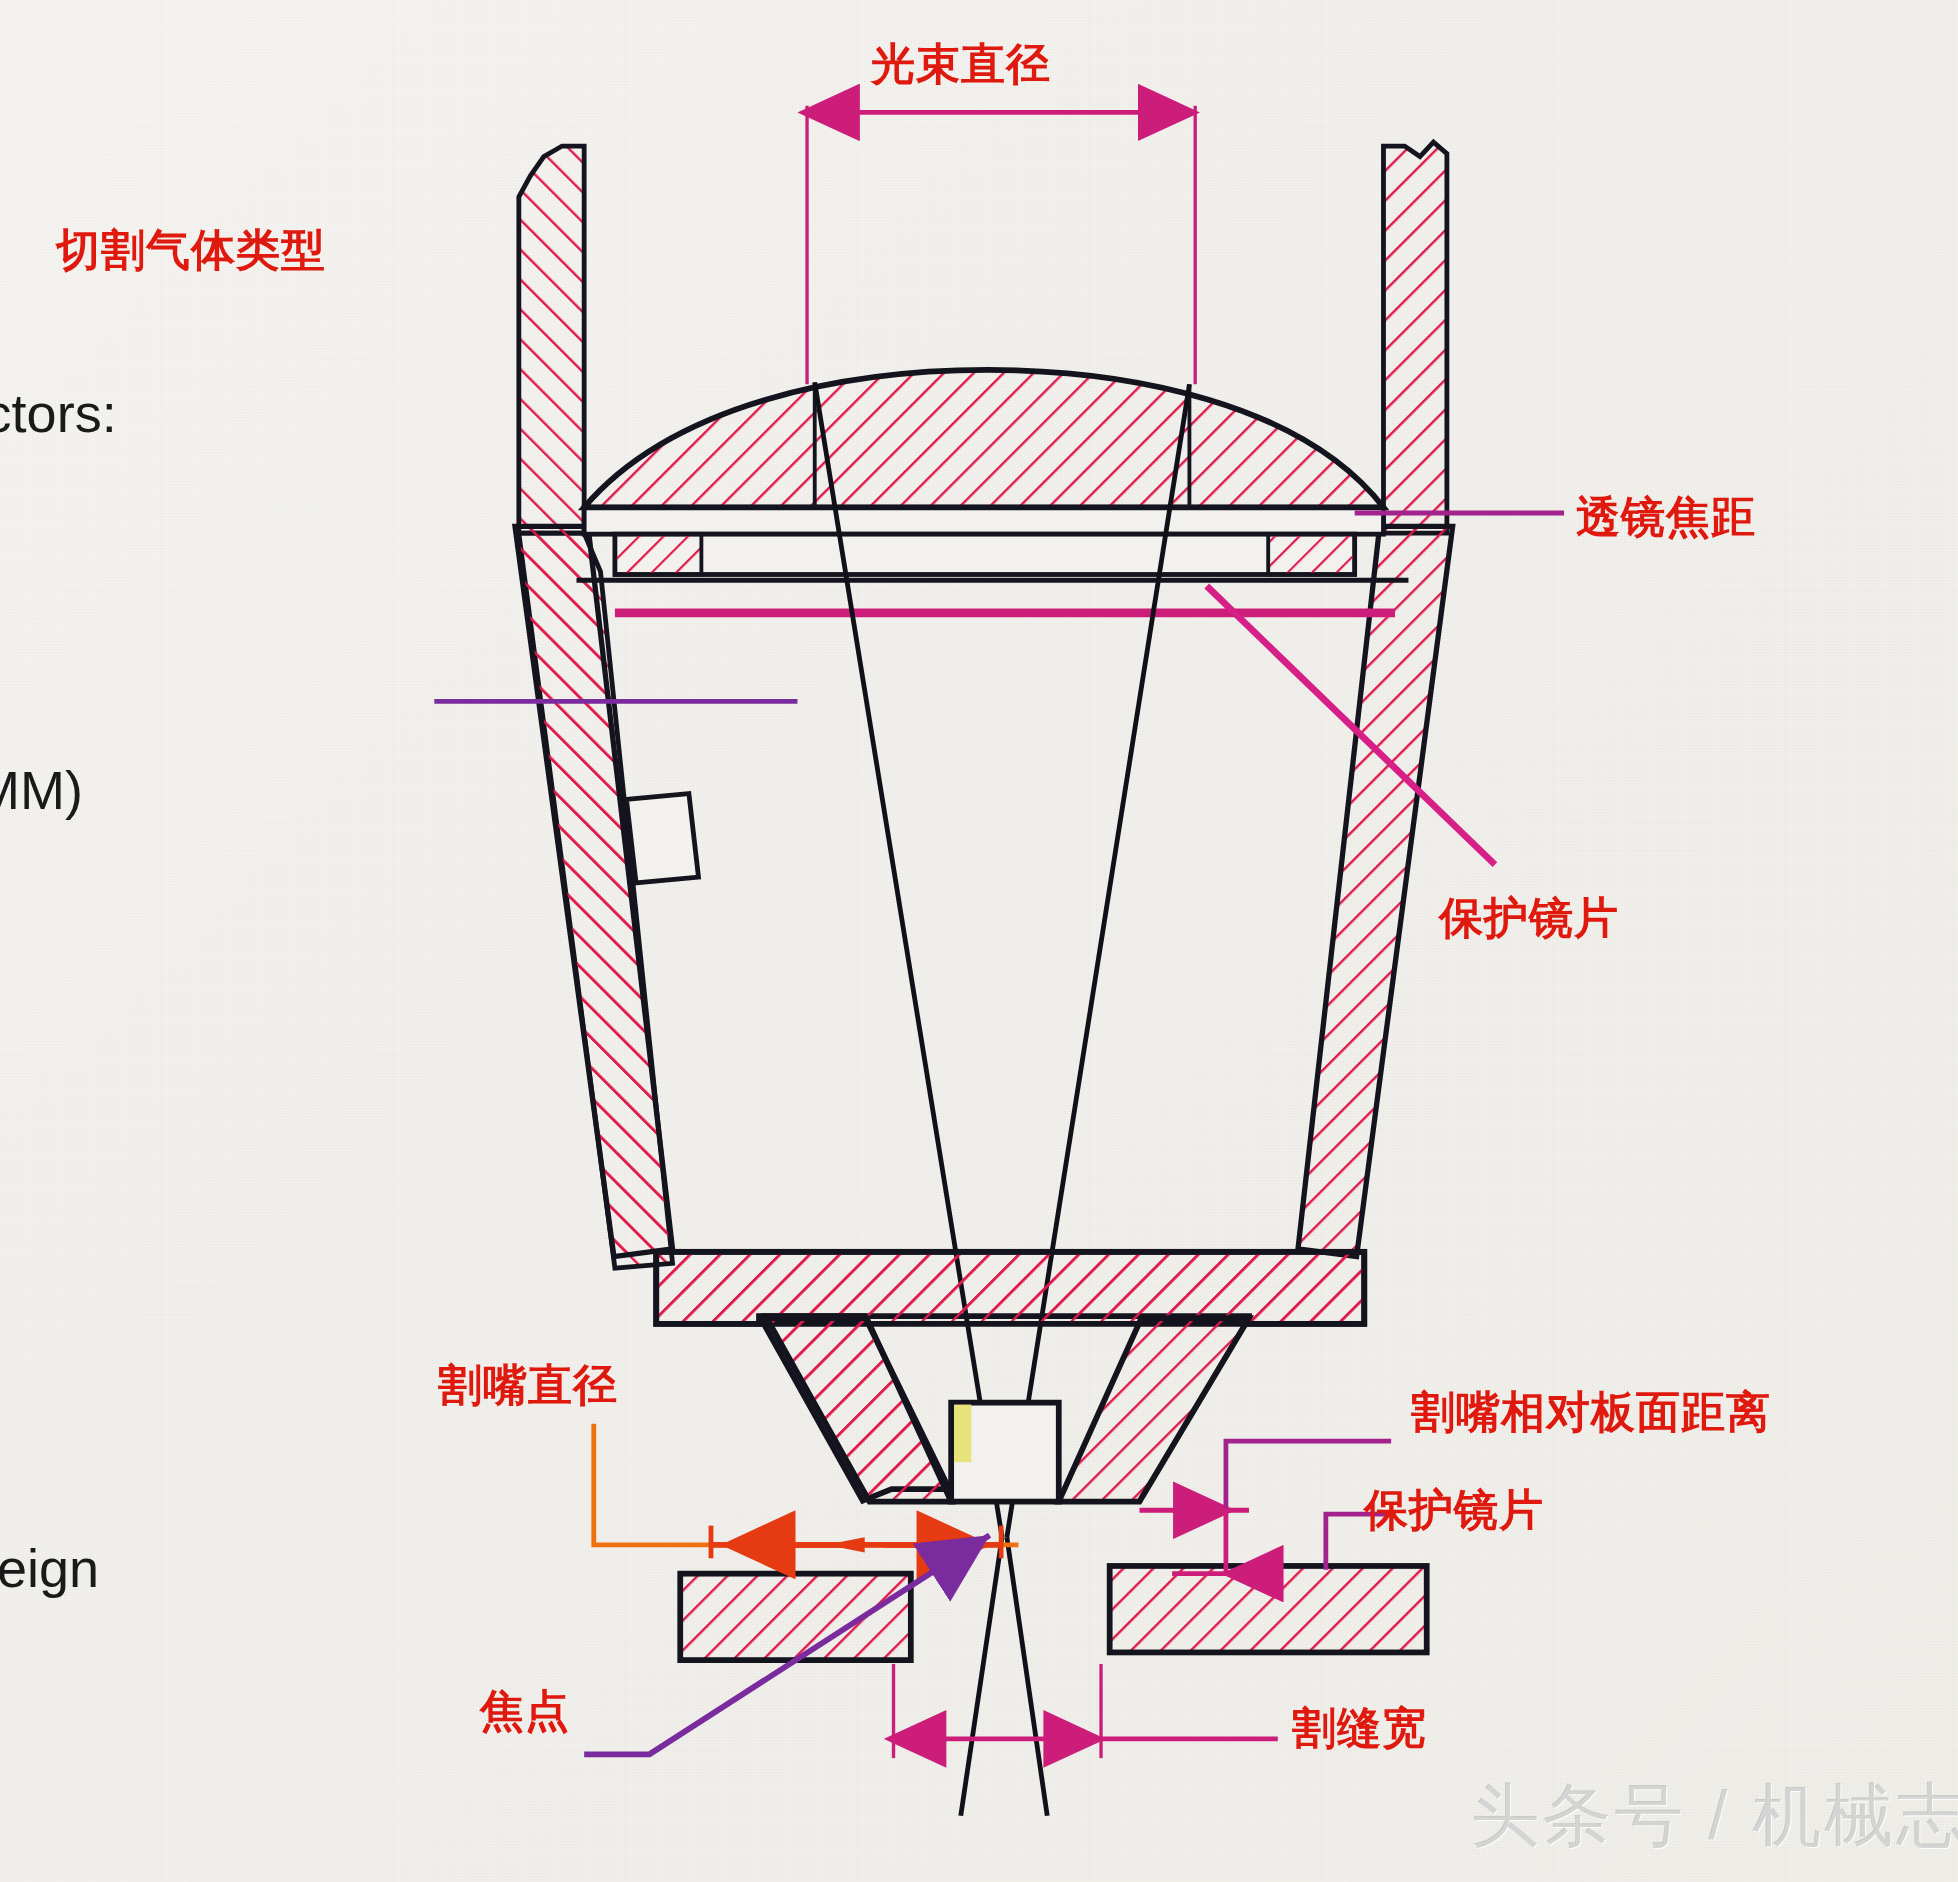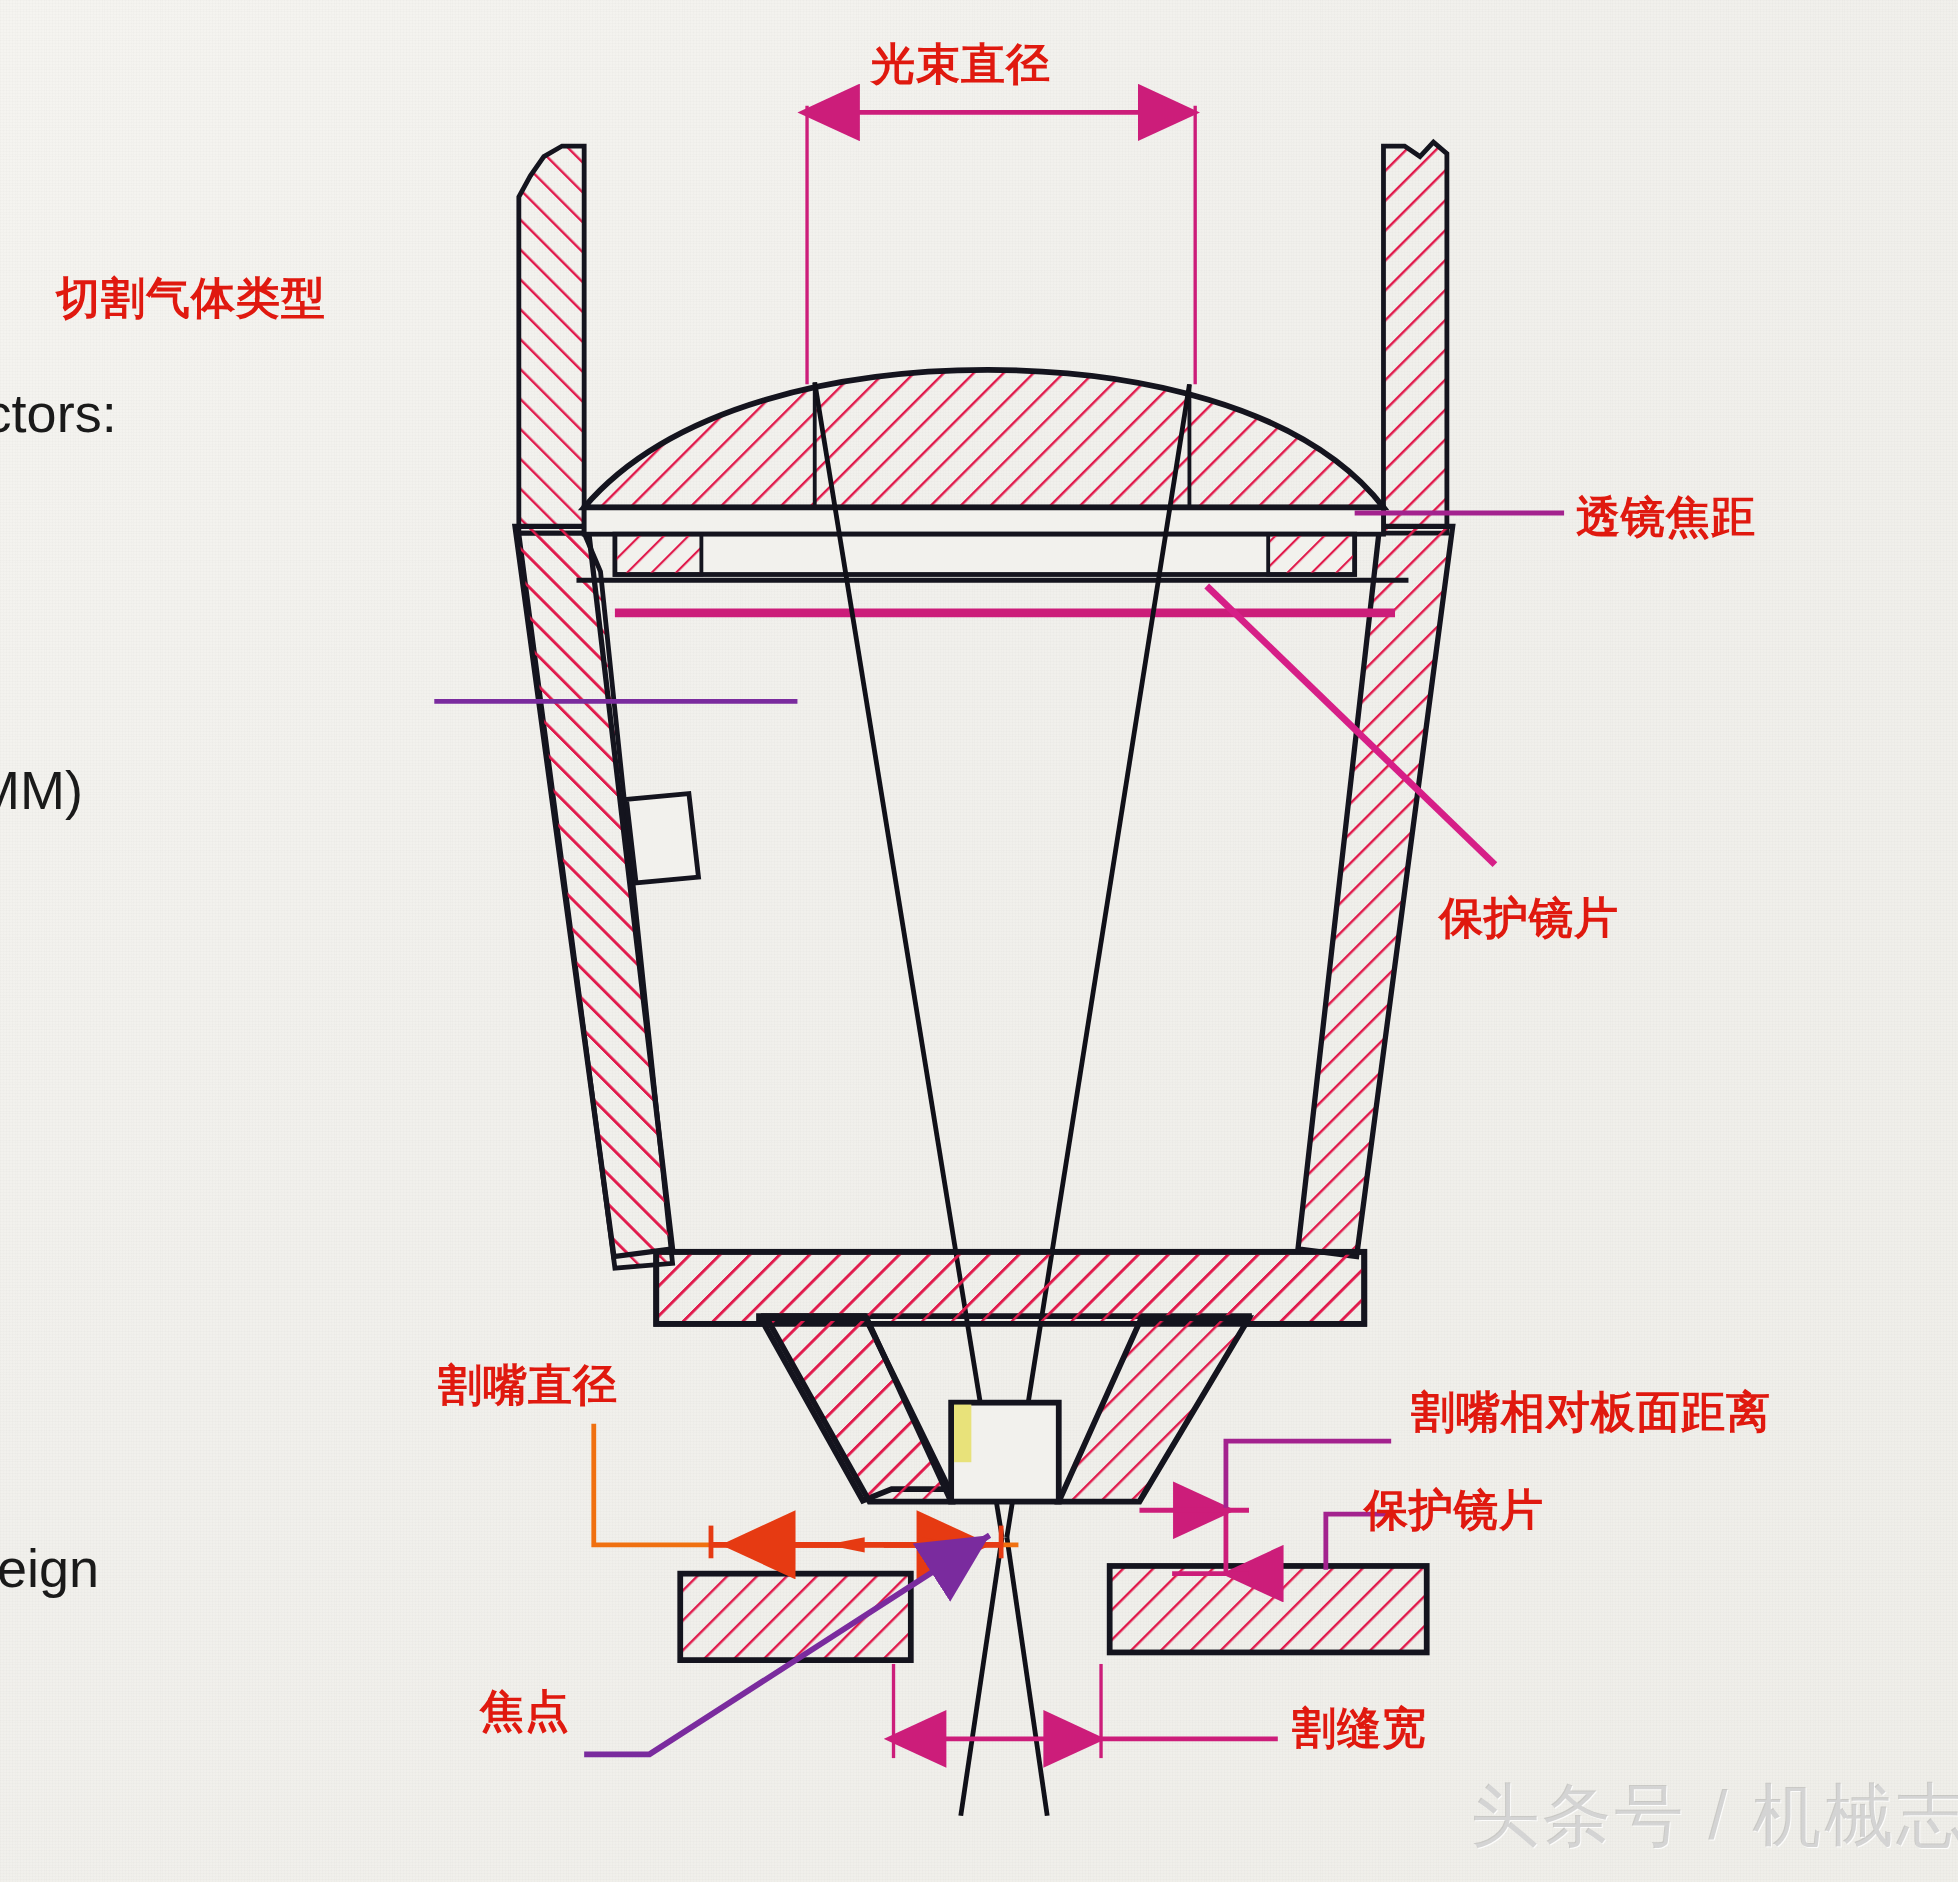--- a/index.html
+++ b/index.html
@@ -246,21 +246,21 @@
       <line x1="930" y1="1732" x2="930" y2="1830" stroke="#cc1d7a" stroke-width="3.5"></line>
       <line x1="1146" y1="1732" x2="1146" y2="1830" stroke="#cc1d7a" stroke-width="3.5"></line>
       <line x1="930" y1="1810" x2="1146" y2="1810" stroke="#cc1d7a" stroke-width="5" marker-start="url(#arrL)" marker-end="url(#arrR)"></line>
       <line x1="1146" y1="1810" x2="1330" y2="1810" stroke="#cc1d7a" stroke-width="5"></line>
     </g>
 
   </svg>
 
   <div class="label label-cn" style="left:871px; top:35px;">光束直径</div>
 
-  <div class="label label-cn" style="left:56px; top:221px;margin-top:48px;">切割气体类型</div>
+  <div class="label label-cn" style="left:56px; top:221px;">切割气体类型</div>
 
   <div class="label-black" style="left:-15.4px; top:382px;">ctors:</div>
 
 
   <div class="label-black" style="left:-25px; top:759px;">MM)</div>
 
   <div class="label label-cn" style="left:1576px; top:488px;text-align:right;">透镜焦距</div>
 
   <div class="label label-cn" style="left:1439px; top:889px;">保护镜片</div>
 

